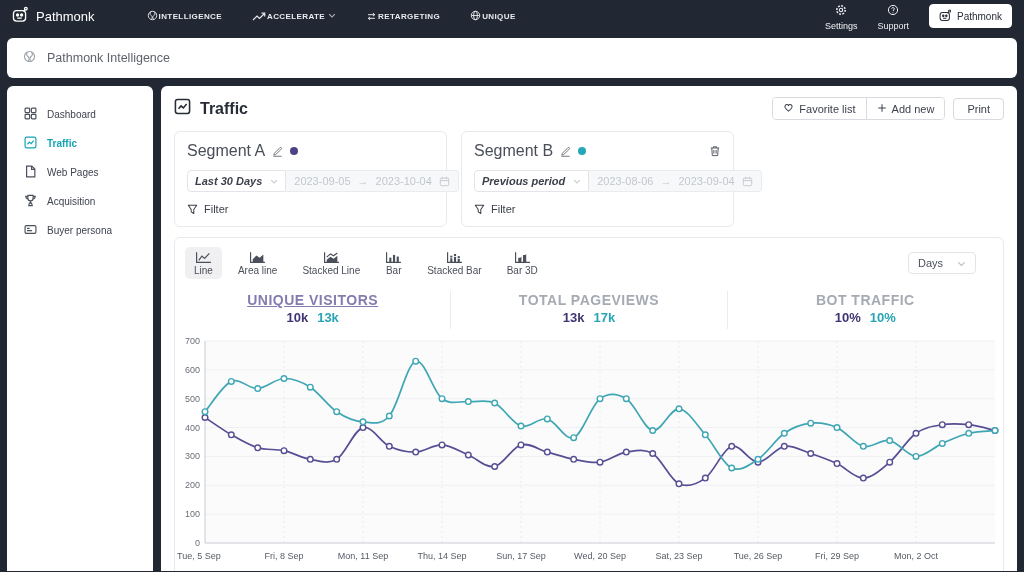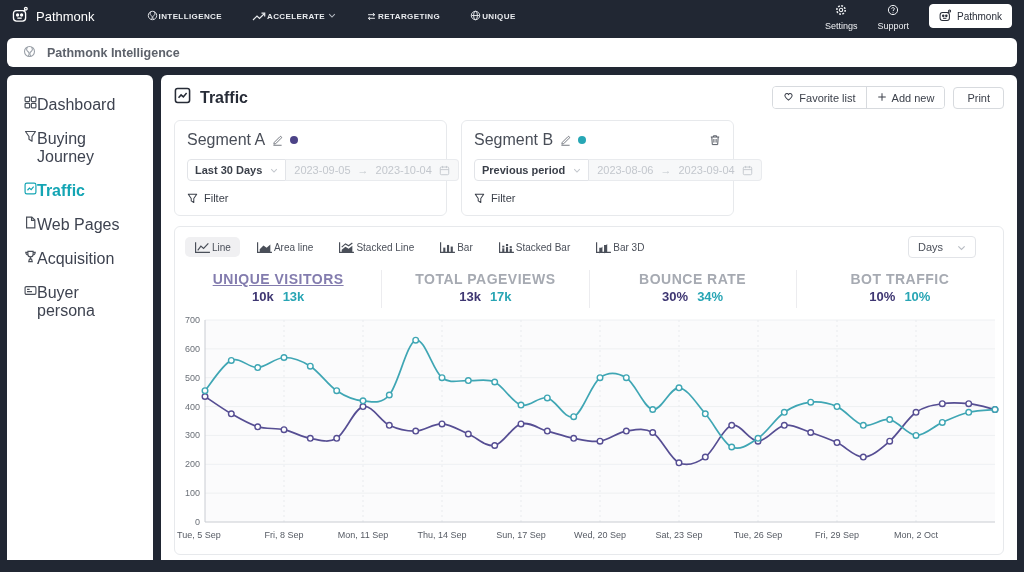--- a/index.html
+++ b/index.html
@@ -11,55 +11,55 @@
   .brand { display:flex; align-items:center; gap:7px; color:#fff; font-size:13px; font-weight:400; }
   .topnav { display:flex; gap:30px; margin-left:52px; }
   .topnav-item { display:flex; flex-direction:row; align-items:center; gap:1px; color:#e9ebef; cursor:pointer; }
   .topnav-item .lbl { font-size:8px; font-weight:700; letter-spacing:.4px; display:flex; align-items:center; gap:3px; }
   .top-right { margin-left:auto; display:flex; align-items:center; gap:20px; }
   .top-util { display:flex; flex-direction:column; align-items:center; gap:1px; color:#eef0f3; cursor:pointer; }
   .top-util .lbl { font-size:9px; }
   .account-badge { background:#fff; border-radius:4px; height:24px; padding:0 9px; display:flex; align-items:center; gap:5px; font-size:10px; color:#272c37; border:1px solid #fff; cursor:pointer; }
 
   
-  .crumbbar { margin:6px 7px 0; background:#fff; border-radius:6px; height:29px; display:flex; align-items:center; gap:11px; padding:0 16px;font-weight:bold; }
+  .crumbbar { margin:6px 7px 0; background:#fff; border-radius:6px; height:40px; display:flex; align-items:center; gap:11px; padding:0 16px; }
   .crumbbar .txt { font-size:12.5px; color:#5d626b; }
 
   
   .bodywrap { display:flex; gap:8px; padding:8px 7px 0; height:493px; }
   .sidebar { width:146px; background:#fff; border-radius:6px 6px 0 0; padding:13px 0; flex:none; }
-  .side-item { display:flex; align-items:flex-start; padding:8px 17px; font-size:16px; color:#3e4350; cursor:pointer; }
+  .side-item { display:flex; align-items:flex-end; gap:10px; padding:8px 17px; font-size:10px; color:#3e4350; cursor:pointer; }
   .side-item.active { color:#14a5b4; font-weight:700; }
   .main { flex:1; background:#fff; border-radius:6px 6px 0 0; padding:11px 13px; overflow:hidden; }
 
   
   .main-head { display:flex; align-items:center; }
   .page-title { display:flex; align-items:center; gap:9px; font-size:16px; font-weight:700; color:#272c37; }
   .head-actions { margin-left:auto; display:flex; align-items:center; }
   .btn-group { display:flex; border:1px solid #d7dade; border-radius:4px; overflow:hidden; }
   .gbtn { background:#fff; font-size:11px; color:#3c414b; padding:4px 10px; display:flex; align-items:center; gap:5px; cursor:pointer; border:none; font-family:inherit; }
   .gbtn + .gbtn { border-left:1px solid #d7dade; }
   .print-btn { margin-left:8px; background:#fff; border:1px solid #d7dade; border-radius:4px; font-size:11px; color:#3c414b; padding:4px 13px; cursor:pointer; font-family:inherit; }
 
   
   .segments-row { display:flex; gap:14px; margin-top:11px; }
   .segment-card { width:273px; border:1px solid #e7e9ec; border-radius:6px; padding:10px 12px 11px; }
   .seg-head { display:flex; align-items:center; gap:7px; }
   .seg-name { font-size:16px; color:#494e58; }
   .seg-dot { width:8px; height:8px; border-radius:50%; }
   .seg-trash { margin-left:auto; cursor:pointer; display:flex; }
   .seg-controls { display:flex; margin-top:10px; }
-  .period-select { border:1px solid #e2e4e8; border-radius:4px 0 0 4px; background:#fff; padding:4px 7px; font-size:11px; font-weight:700; color:#3a3f49; display:flex; align-items:center; gap:8px; cursor:pointer; white-space:nowrap; }
+  .period-select { border:1px solid #e2e4e8; border-radius:4px 0 0 4px; background:#fff; padding:4px 7px; font-size:11px; font-weight:700; color:#3a3f49; display:flex; align-items:center; gap:8px; cursor:pointer; white-space:nowrap;font-style:italic; }
   .date-range { background:#f7f8f9; border:1px solid #e9ebee; border-left:none; border-radius:0 4px 4px 0; padding:4px 8px; font-size:11px; color:#c3c7cd; display:flex; align-items:center; gap:7px; white-space:nowrap; }
   .seg-filter { margin-top:11px; display:flex; align-items:center; gap:6px; font-size:11px; color:#3a3f49; cursor:pointer; width:max-content; }
 
   
   .chart-card { margin-top:10px; border:1px solid #e7e9ec; border-radius:6px; padding-top:9px; }
   .tabs-row { display:flex; gap:7px; padding:0 10px; align-items:center; }
-  .chart-tab { display:flex; flex-direction:row; align-items:center; gap:1px; padding:4px 9px 3px; border-radius:5px; font-size:10px; color:#4a4f59; cursor:pointer; }
+  .chart-tab { display:flex; flex-direction:column; align-items:center; gap:1px; padding:4px 9px 3px; border-radius:5px; font-size:10px; color:#4a4f59; cursor:pointer; }
   .chart-tab.active { background:#f0f0f2; }
   .days-select { margin-left:auto; margin-right:17px; border:1px solid #e2e4e8; border-radius:4px; background:#fff; padding:4px 9px; font-size:11px; color:#4a4f59; display:flex; align-items:center; gap:14px; cursor:pointer; }
 
   .metrics-row { display:flex; margin-top:12px; }
   .metric { flex:1; text-align:center; padding:1px 0 4px; cursor:pointer; }
   .metric + .metric { border-left:1px solid #ececef; }
   .metric-label { font-size:14px; font-weight:700; letter-spacing:.5px; color:#a6aab2; }
   .metric.active .metric-label { color:#837cae; text-decoration:underline; }
   .metric-vals { margin-top:2px; font-size:13px; font-weight:700; display:flex; justify-content:center; gap:9px; }
   .metric-vals .va { color:#3e3672;text-align:center; }
@@ -165,28 +165,20 @@
           <span style="display:flex">
             <svg width="13" height="13" viewBox="0 0 12 12" fill="none" stroke="#4a4f59" stroke-width="1.1">
               <rect x="1" y="1" width="4.2" height="4.2" rx=".8"></rect>
               <rect x="6.8" y="1" width="4.2" height="4.2" rx=".8"></rect>
               <rect x="1" y="6.8" width="4.2" height="4.2" rx=".8"></rect>
               <rect x="6.8" y="6.8" width="4.2" height="4.2" rx=".8"></rect>
             </svg>
           </span>
                  <span>Dashboard</span>
         </div>
-        <div class="side-item">
-          <span style="display:flex">
-            <svg width="13" height="13" viewBox="0 0 12 12" fill="none" stroke="#4a4f59" stroke-width="1.1" stroke-linejoin="round">
-              <path d="M1.4 1.4 h9.2 L7.4 6 v4.4 L4.6 8.6 V6 Z"></path>
-            </svg>
-          </span>
-                 <span>Buying Journey</span>
-        </div>
         <div class="side-item active">
           <span style="display:flex">
             <svg width="13" height="13" viewBox="0 0 12 12" fill="none" stroke="#14a5b4" stroke-width="1.1">
               <rect x="1" y="1" width="10" height="10" rx="1.6"></rect>
               <path d="M3.2 7.6 L5 5.6 L6.6 7 L8.9 4.3"></path>
             </svg>
           </span>
                  <span>Traffic</span>
         </div>
         <div class="side-item">
@@ -425,27 +417,20 @@
     <div class="metric-vals">
       <span class="va">10k</span>
       <span class="vb">13k</span>
     </div>
           </div>
           <div class="metric">
             <div class="metric-label">TOTAL PAGEVIEWS</div>
     <div class="metric-vals">
       <span class="va">13k</span>
       <span class="vb">17k</span>
-    </div>
-          </div>
-          <div class="metric">
-            <div class="metric-label">BOUNCE RATE</div>
-    <div class="metric-vals">
-      <span class="va">30%</span>
-      <span class="vb">34%</span>
     </div>
           </div>
           <div class="metric">
             <div class="metric-label">BOT TRAFFIC</div>
     <div class="metric-vals">
       <span class="va">10%</span>
       <span class="vb">10%</span>
     </div>
           </div>
         </div>

